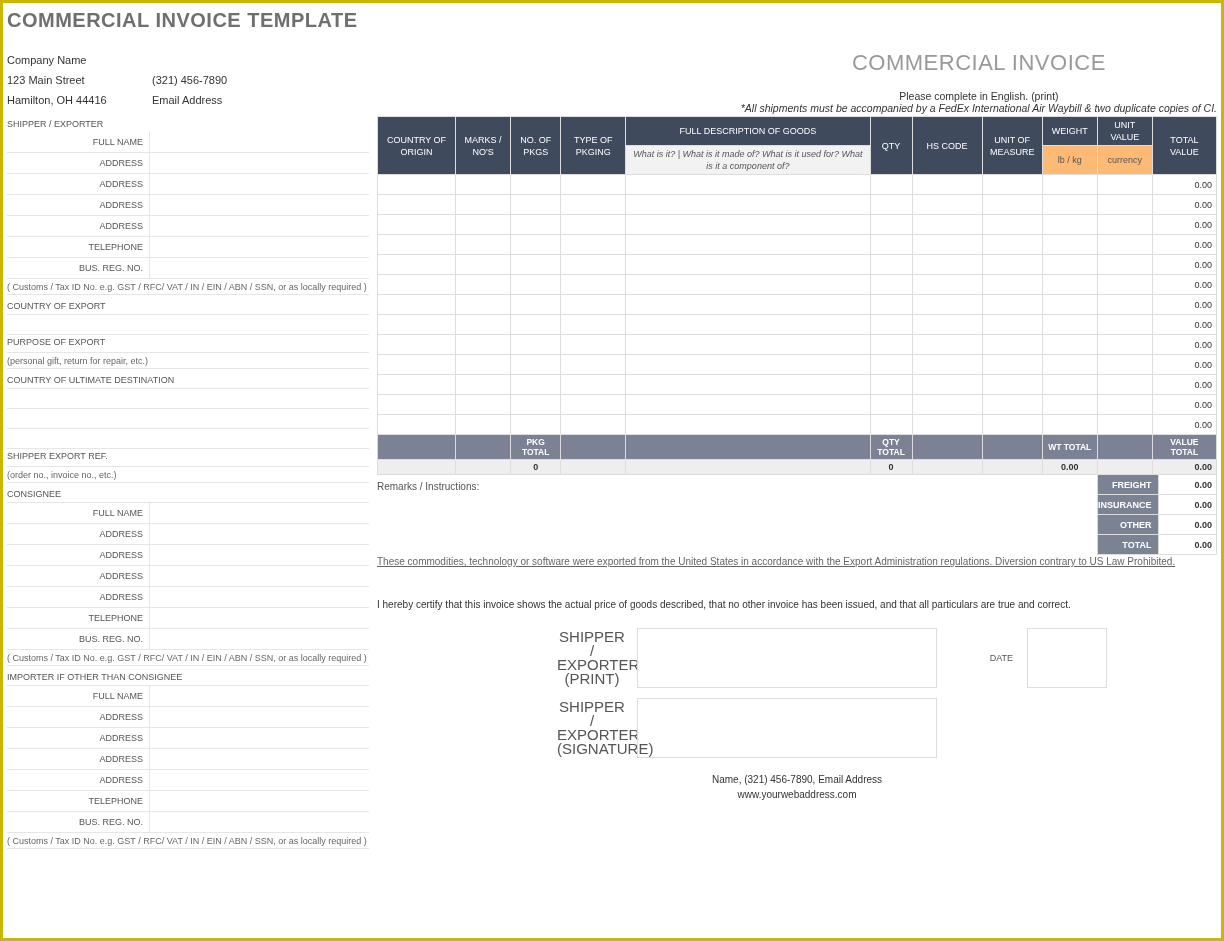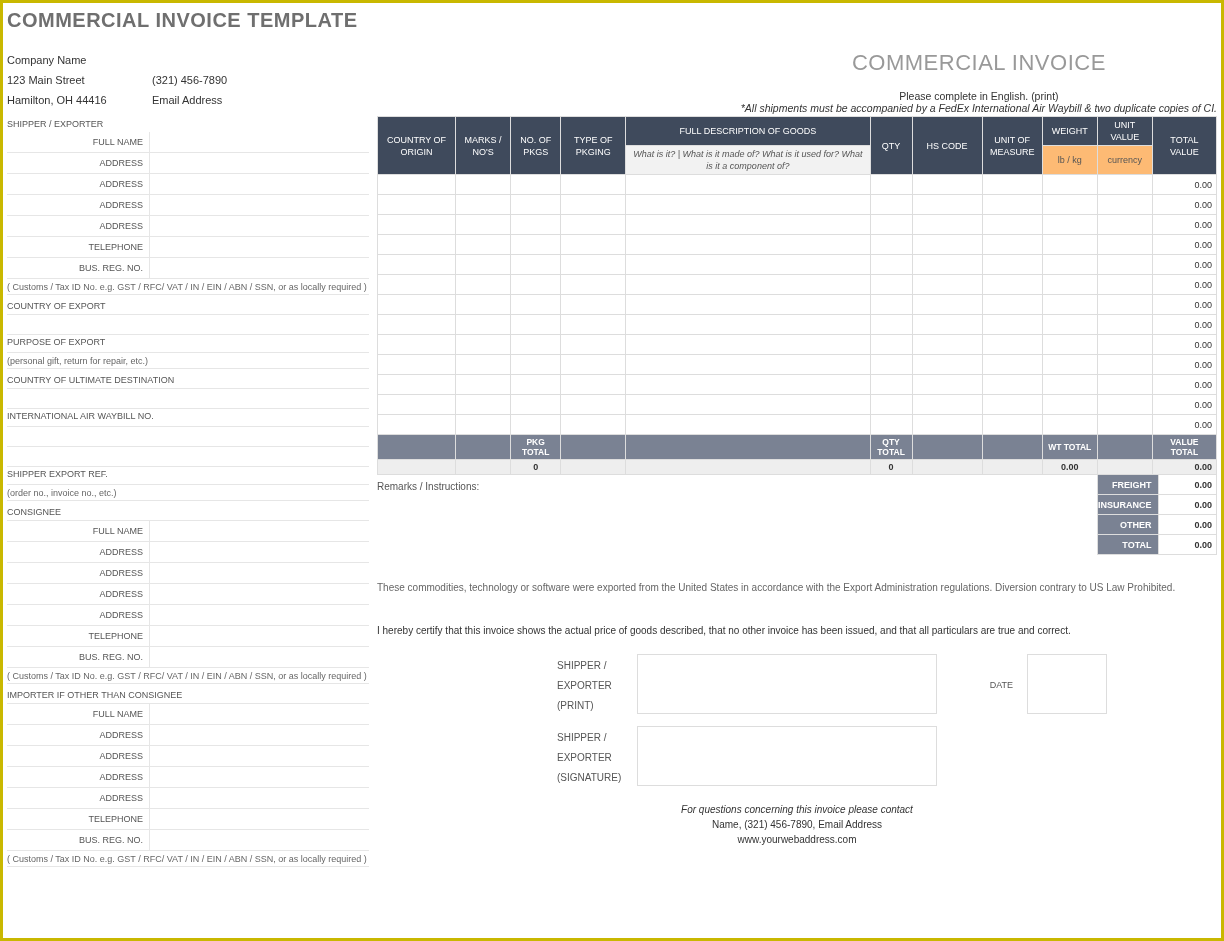--- a/index.html
+++ b/index.html
@@ -36,26 +36,26 @@
 table.goods td.tv { text-align: right; padding-right: 4px; }
 tr.totalhdr td { background: #7a8293; color: #fff; font-weight: bold; font-size: 8.5px; }
 tr.totalval td { background: #eee; font-weight: bold; }
 .remarks { font-size: 10px; color: #555; margin-top: 6px; }
 
 .sumtable { margin-top: -1px; width: 100%; border-collapse: collapse; }
 .sumtable td { border: 1px solid #ddd; height: 20px; font-size: 9px; }
 .sumtable .slbl { background: #7a8293; color: #fff; text-align: right; padding-right: 6px; font-weight: bold; width: 55px; }
 .sumtable .sval { text-align: right; padding-right: 4px; width: 63px; font-weight: bold; }
 
-.legal { font-size: 10px; color: #666; margin-top: 26px; line-height: 1.4; }
+.legal { font-size: 10px; color: #666; line-height: 1.4; text-decoration: underline; }
 .cert { font-size: 10px; color: #333; margin-top: 30px; }
 
 .sigs { display: flex; gap: 40px; margin-top: 18px; margin-left: 180px; }
 .sigblk { display: flex; gap: 10px; }
-.siglbl { width: 70px; text-align: left; font-size: 10px; color: #555; line-height: 20px; padding-top: 2px; }
+.siglbl { width: 70px; text-align: center; font-size: 15px; color: #555; line-height: 14px; padding-top: 2px; }
 .sigline { width: 300px; height: 60px; border: 1px solid #ddd; }
 .datelbl { width: 40px; text-align: right; font-size: 9px; color: #555; display: flex; align-items: center; justify-content: flex-end; padding-right: 4px; }
 .dateline { width: 80px; height: 60px; border: 1px solid #ddd; }
 
 .sigs2 { display: flex; gap: 40px; margin-top: 10px; margin-left: 180px; }
 
 .contact { text-align: center; font-size: 10px; font-style: italic; margin-top: 16px; }
 .contact .info { font-style: normal; margin-top: 4px; }
 .contact .web { font-style: normal; margin-top: 4px; }
 </style>
@@ -117,21 +117,20 @@
           <div class="val"></div>
         </div>
       <div class="lnote">( Customs / Tax ID No. e.g. GST / RFC/ VAT / IN / EIN / ABN / SSN, or as locally required )</div>
 
       <div class="lsec">COUNTRY OF EXPORT</div>
       <div class="lsingle"></div>
       <div class="lsec2">PURPOSE OF EXPORT</div>
       <div class="lnote">(personal gift, return for repair, etc.)</div>
       <div class="lsec">COUNTRY OF ULTIMATE DESTINATION</div>
       <div class="lsingle"></div>
-      <div class="lsec2">INTERNATIONAL AIR WAYBILL NO.</div>
       <div class="lsingle"></div>
       <div class="lsingle"></div>
       <div class="lsec2">SHIPPER EXPORT REF.</div>
       <div class="lnote">(order no., invoice no., etc.)</div>
 
       <div class="lsec">CONSIGNEE</div>
       <div class="lrow">
           <div class="lbl">FULL NAME</div>
           <div class="val"></div>
         </div>
@@ -468,19 +467,18 @@
       </div>
 
       <div class="sigs2">
         <div class="sigblk">
           <div class="siglbl">SHIPPER / EXPORTER (SIGNATURE)</div>
           <div class="sigline"></div>
         </div>
       </div>
 
       <div class="contact">
-        <div>For questions concerning this invoice please contact</div>
         <div class="info">Name, (321) 456-7890, Email Address</div>
         <div class="web">www.yourwebaddress.com</div>
       </div>
     </div>
   </div>
 </div>
 
 </body></html>

